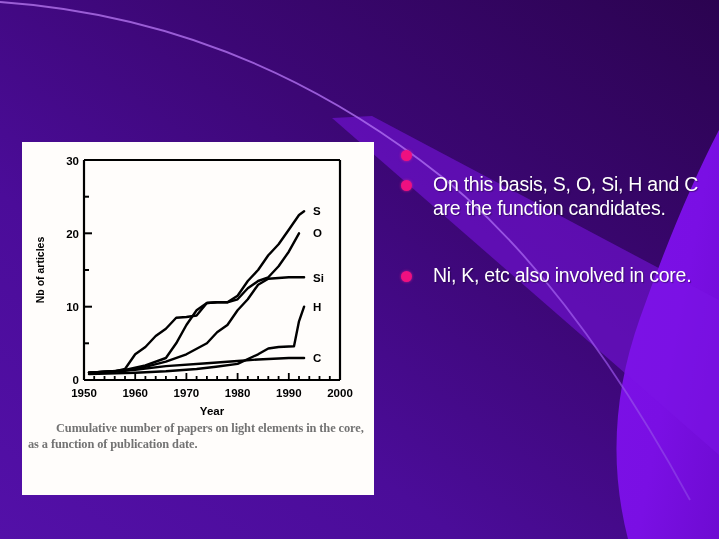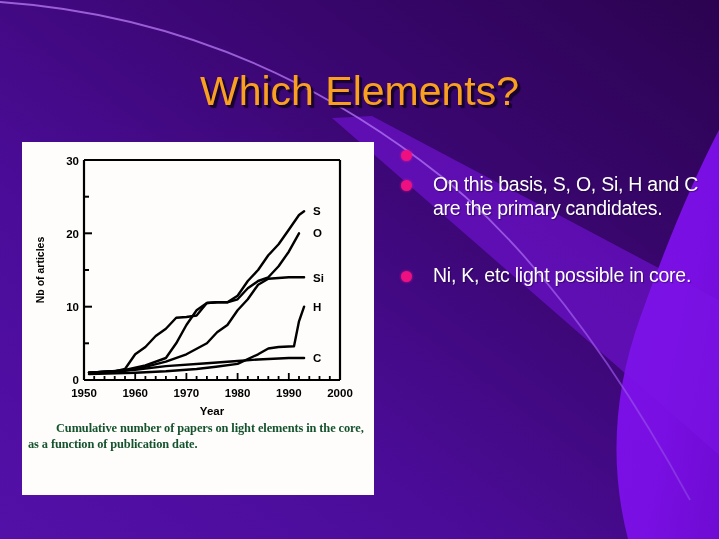--- a/index.html
+++ b/index.html
@@ -54,21 +54,21 @@
     top: 0;
   }
   #figure-caption {
     position: absolute;
     left: 6px;
     top: 278px;
     width: 340px;
     font-family: "Liberation Serif", serif;
     font-size: 12.4px;
     font-weight: bold;
-    color: #14532d;
+    color: #737373;
     line-height: 1.32;
     text-indent: 28px;
     letter-spacing: -0.1px;
   }
   
   #bullet-list {
     position: absolute;
     left: 398px;
     top: 143px;
     width: 310px;
@@ -127,21 +127,20 @@
 
     <rect x="0" y="0" width="719" height="539" fill="url(#baseGrad)"></rect>
 
     <path d="M 719 0 L 719 539 L 628 539 Q 600 430 640 318 Q 680 205 719 130 Z" fill="url(#wedgeGrad)"></path>
 
     <path d="M 332 118 L 719 455 L 719 300 L 372 116 Z" fill="#7b14e6" opacity="0.55"></path>
 
     <path d="M 0 2 Q 230 18 420 160 Q 560 262 690 500" fill="none" stroke="url(#arcGrad)" stroke-width="1.8"></path>
   </svg>
 
-  <div id="slide-title">Which Elements?</div>
 
   <div id="figure-panel">
 
     <svg id="chart-svg" width="352" height="280" viewBox="0 0 352 280">
 
       <g stroke="#000000" fill="none" stroke-width="2.2">
         <line x1="62" y1="18" x2="62" y2="238"></line>
         <line x1="62" y1="238" x2="318" y2="238"></line>
         <line x1="62" y1="18" x2="318" y2="18"></line>
         <line x1="318" y1="18" x2="318" y2="238"></line>
@@ -238,23 +237,23 @@
   </div>
 
   <div id="bullet-list">
 
     <div class="bullet-row" id="bullet-1">
       <span class="bullet-dot"></span>
     </div>
 
     <div class="bullet-row" id="bullet-2">
       <span class="bullet-dot"></span>
-      <span class="bullet-text">On this basis, S, O,  Si, H and C are the primary candidates.</span>
+      <span class="bullet-text">On this basis, S, O,  Si, H and C are the function candidates.</span>
     </div>
 
     <div class="bullet-row" id="bullet-3">
       <span class="bullet-dot"></span>
-      <span class="bullet-text">Ni, K, etc light possible in core.</span>
+      <span class="bullet-text">Ni, K, etc also involved in core.</span>
     </div>
 
   </div>
 
 </div>
 
 </body></html>

